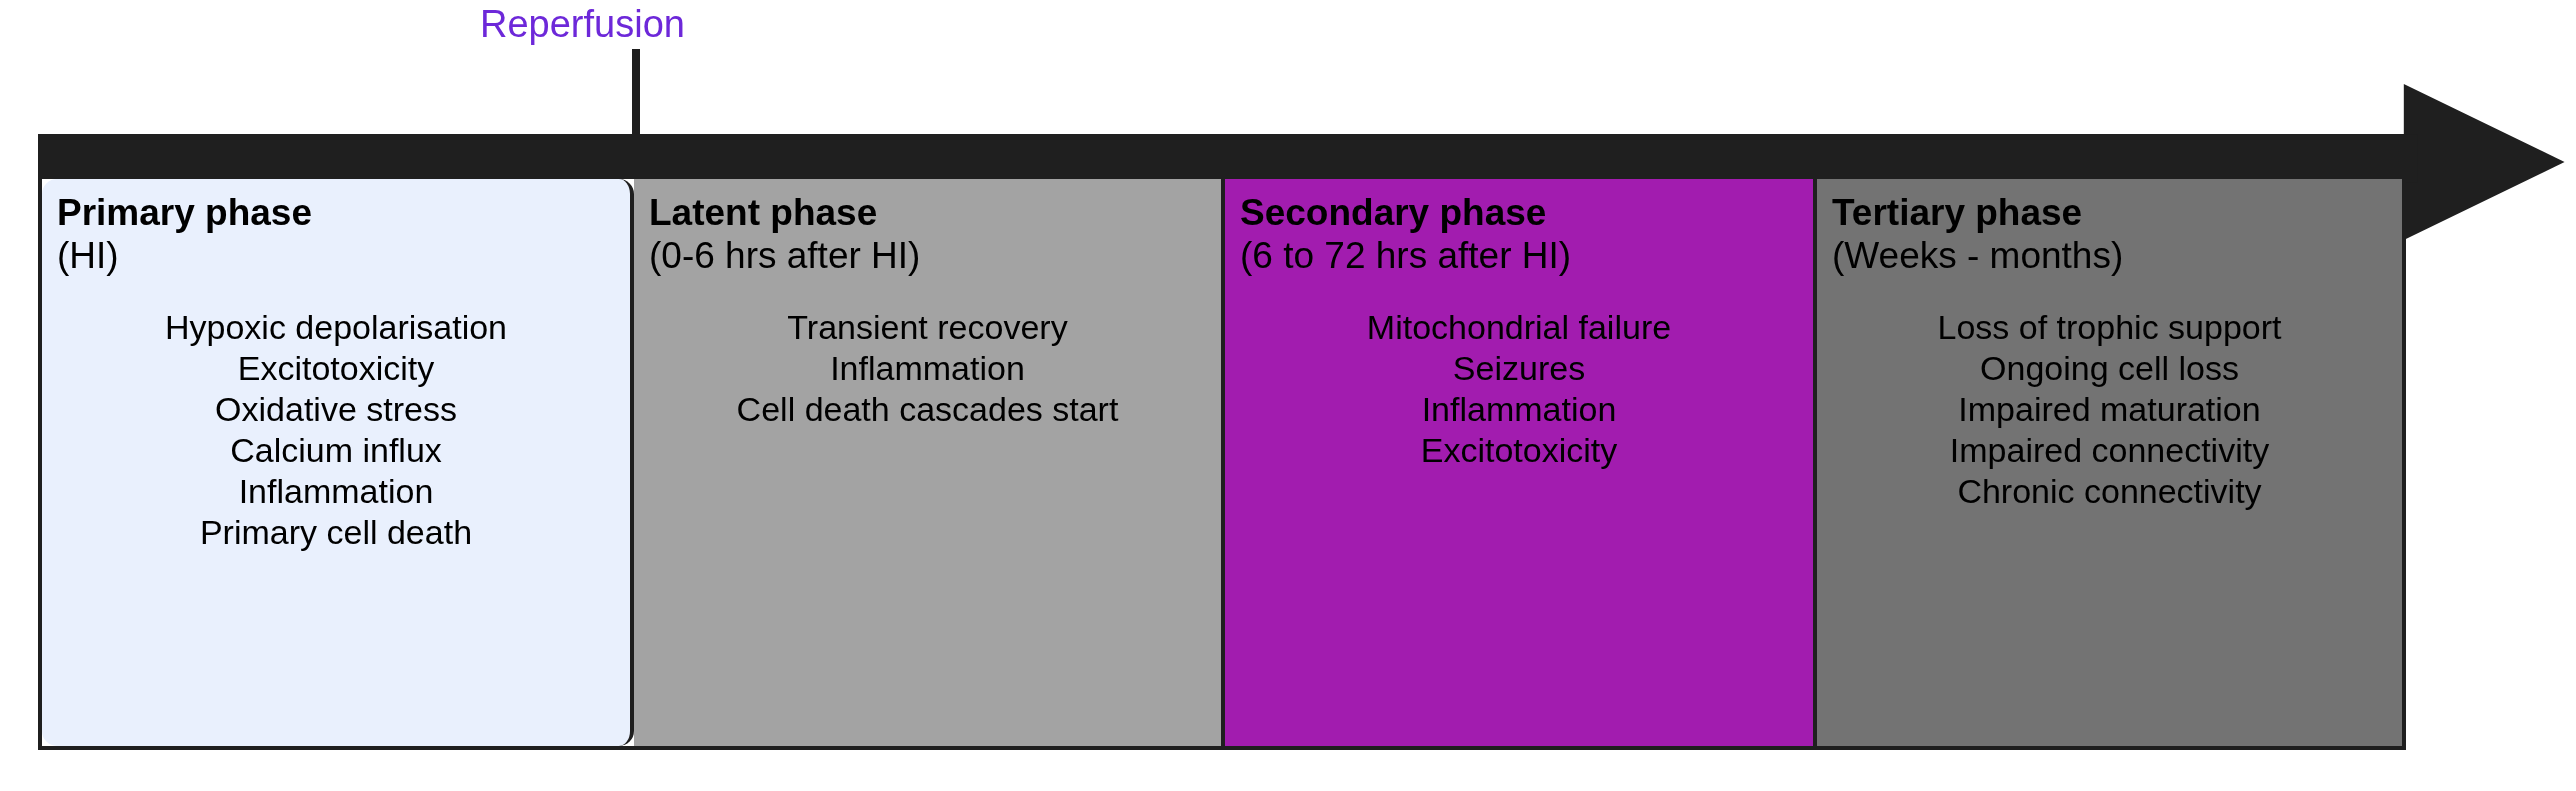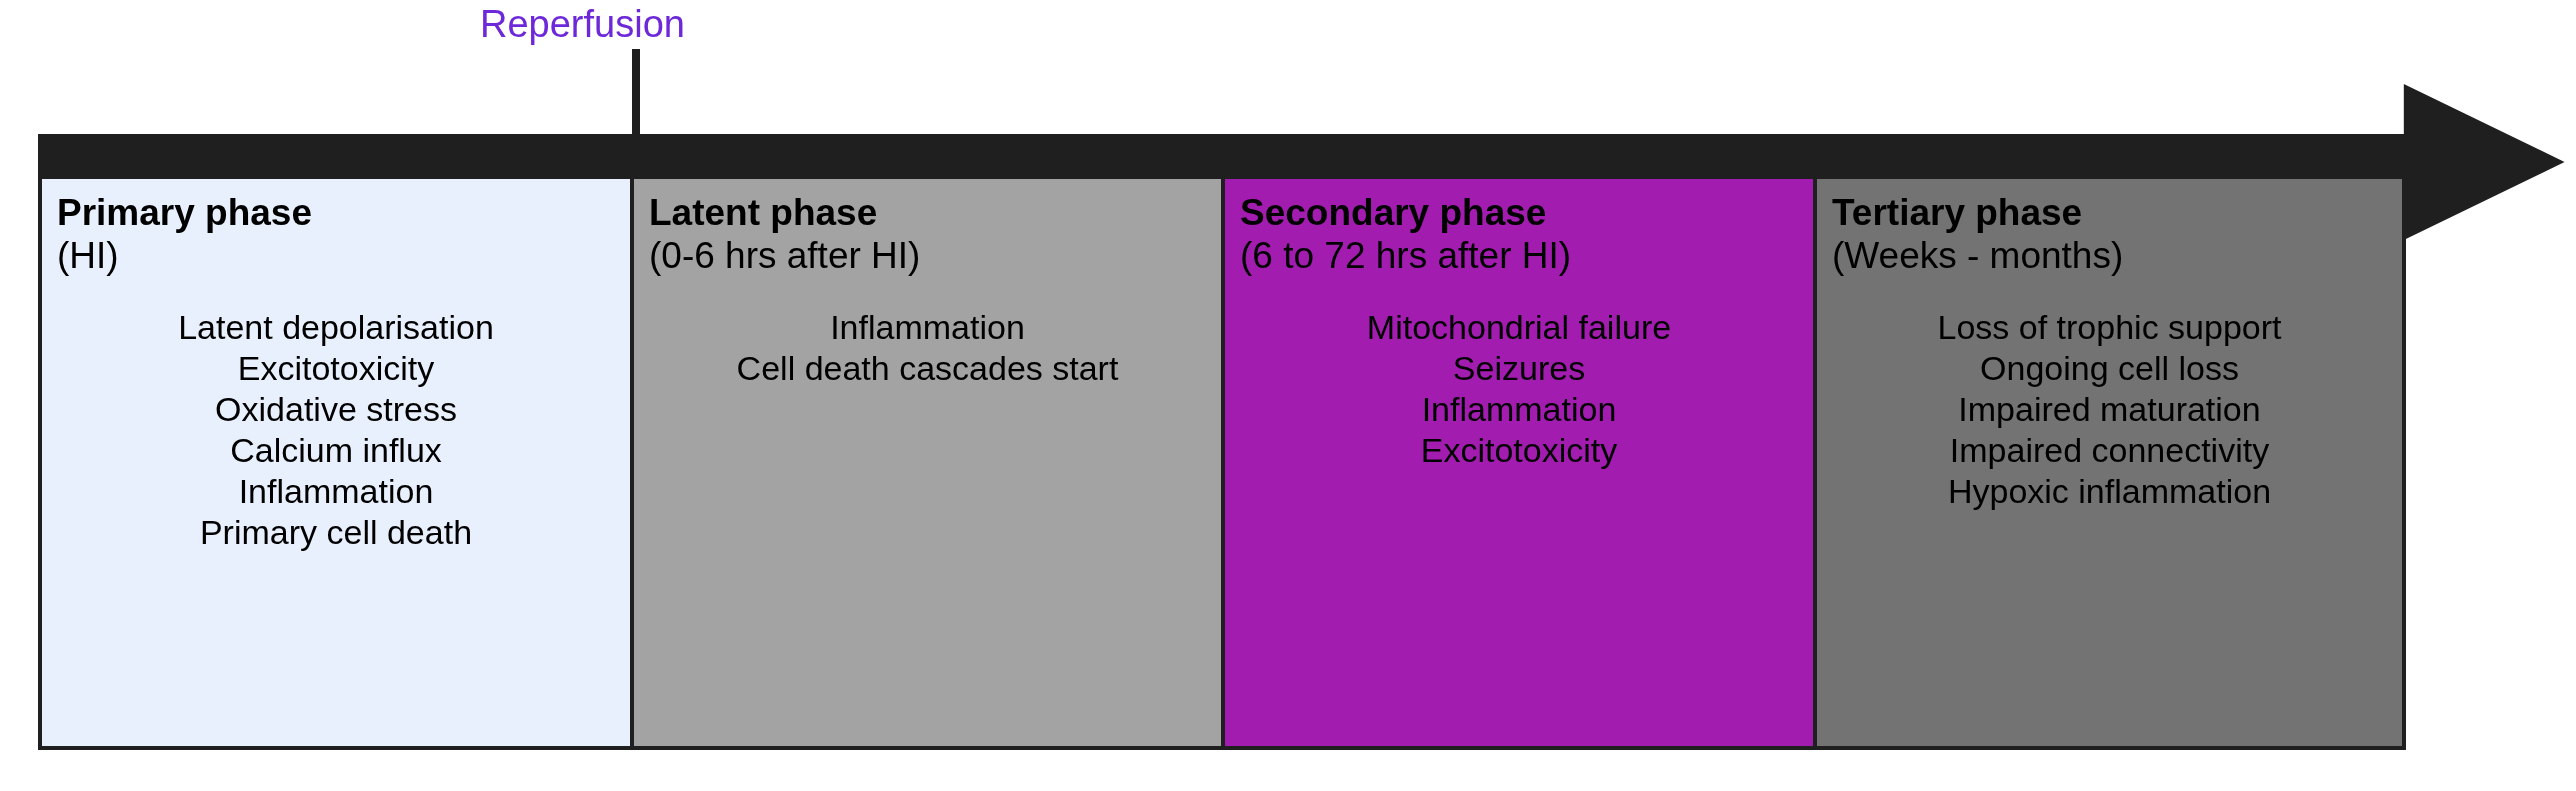--- a/index.html
+++ b/index.html
@@ -53,21 +53,21 @@
   }
   .phase-col{
     box-sizing:border-box;
     height:100%;
     padding:12.3px 15px 0 15px;
     border-right:4.1px solid #1f1f1f;
     overflow:hidden;
   }
   .phase-col:last-child{border-right:0;}
 
-  .col-1{width:593px;background:#e9f0fd;}
+  .col-1{width:593px;background:#e9f0fd;border-radius:15px;}
   .col-2{width:592px;background:#a3a3a3;}
   .col-3{width:593px;background:#a21caf;}
   .col-4{width:586px;background:#737373;}
 
   .phase-title{
     font-size:37px;
     font-weight:bold;
     line-height:43px;
     text-align:left;
     white-space:nowrap;
@@ -103,33 +103,34 @@
       <rect x="0" y="78" width="30" height="70" fill="#1f1f1f"></rect>
     </svg>
   </div>
 
   <div class="phase-strip">
 
     <div class="phase-col col-1">
       <div class="phase-title">Primary phase</div>
       <div class="phase-sub">(HI)</div>
       <div class="phase-items">
-        <div class="phase-item">Latent depolarisation</div>
+        <div class="phase-item">Hypoxic depolarisation</div>
         <div class="phase-item">Excitotoxicity</div>
         <div class="phase-item">Oxidative stress</div>
         <div class="phase-item">Calcium influx</div>
         <div class="phase-item">Inflammation</div>
         <div class="phase-item">Primary cell death</div>
       </div>
     </div>
 
     <div class="phase-col col-2">
       <div class="phase-title">Latent phase</div>
       <div class="phase-sub">(0-6 hrs after HI)</div>
       <div class="phase-items">
+        <div class="phase-item">Transient recovery</div>
         <div class="phase-item">Inflammation</div>
         <div class="phase-item wrap">Cell death cascades start</div>
       </div>
     </div>
 
     <div class="phase-col col-3">
       <div class="phase-title">Secondary phase</div>
       <div class="phase-sub">(6 to 72 hrs after HI)</div>
       <div class="phase-items">
         <div class="phase-item">Mitochondrial failure</div>
@@ -140,19 +141,19 @@
     </div>
 
     <div class="phase-col col-4">
       <div class="phase-title">Tertiary phase</div>
       <div class="phase-sub">(Weeks - months)</div>
       <div class="phase-items">
         <div class="phase-item">Loss of trophic support</div>
         <div class="phase-item">Ongoing cell loss</div>
         <div class="phase-item">Impaired maturation</div>
         <div class="phase-item">Impaired connectivity</div>
-        <div class="phase-item">Hypoxic inflammation</div>
+        <div class="phase-item">Chronic connectivity</div>
       </div>
     </div>
 
   </div>
 </div>
 
 
 </body></html>

